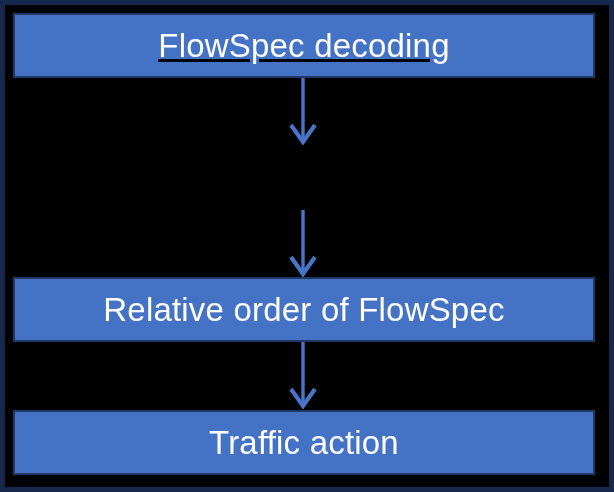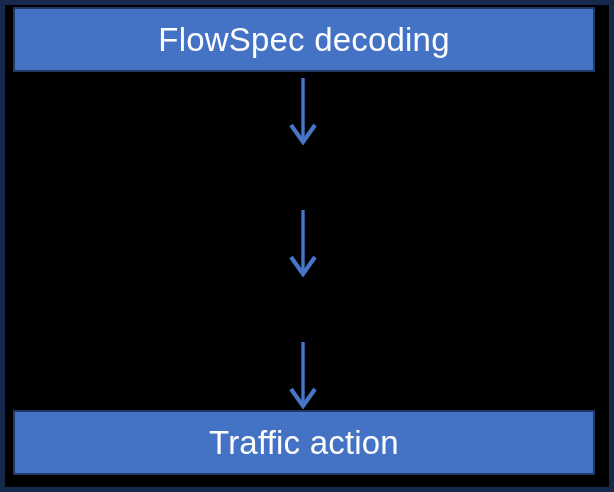--- a/index.html
+++ b/index.html
@@ -32,21 +32,21 @@
     align-items: center;
     justify-content: center;
   }
   .step-box .label {
     color: var(--text);
     font-size: 33px;
     line-height: 1;
     white-space: nowrap;
     letter-spacing: 0.2px;
   }
-  .box-1 { top: 2px; }
+  .box-1 { top: 8px; text-decoration: underline; }
   .box-2 { top: 140px; }
   .box-3 { top: 272px; }
   .box-4 { top: 405px; }
   .arrow {
     position: absolute;
     left: 281px;
     width: 34px;
     height: 67px;
   }
   .arrow-1 { top: 73px; }
@@ -70,20 +70,23 @@
     <line x1="17" y1="0" x2="17" y2="63" stroke-width="3.4"></line>
     <path d="M5 47 L17 64 L29 47" stroke-width="4.2"></path>
   </svg>
 
 
   <svg class="arrow arrow-2" viewBox="0 0 34 67">
     <line x1="17" y1="0" x2="17" y2="63" stroke-width="3.4"></line>
     <path d="M5 47 L17 64 L29 47" stroke-width="4.2"></path>
   </svg>
 
+  <div class="step-box box-3">
+    <span class="label">Relative order of FlowSpec</span>
+  </div>
 
   <svg class="arrow arrow-3" viewBox="0 0 34 67">
     <line x1="17" y1="0" x2="17" y2="63" stroke-width="3.4"></line>
     <path d="M5 47 L17 64 L29 47" stroke-width="4.2"></path>
   </svg>
 
   <div class="step-box box-4">
     <span class="label">Traffic action</span>
   </div>
 

